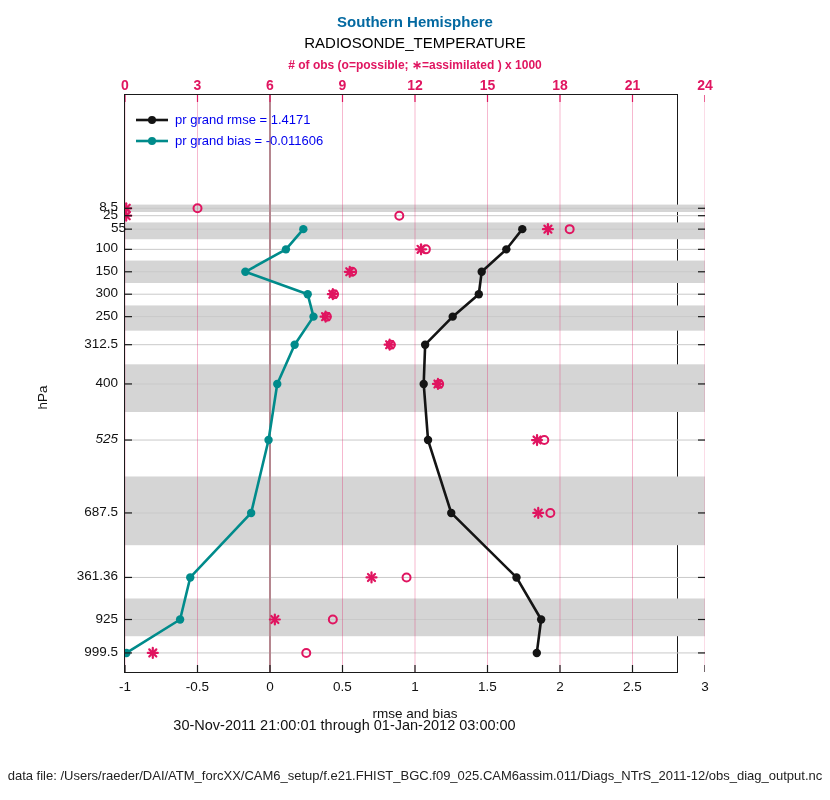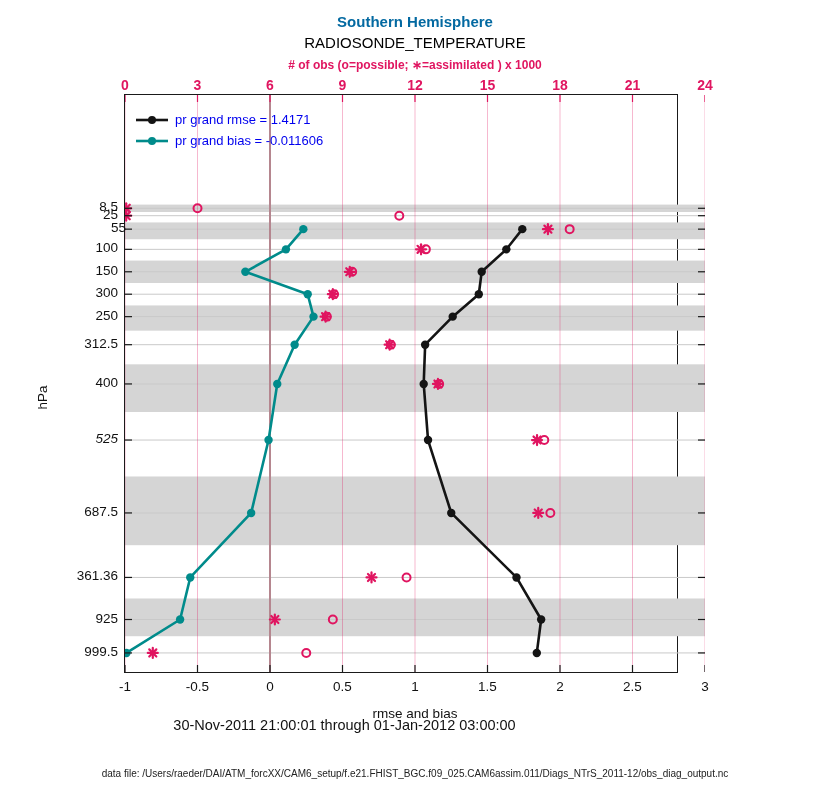--- a/index.html
+++ b/index.html
@@ -17,21 +17,21 @@
   .legend{position:absolute;left:10px;top:14px;}
   .legend-row{display:flex;align-items:center;height:21px;}
   .legend-text{color:#0000ee;font-size:13px;margin-left:6px;white-space:nowrap;}
   .ylabel{position:absolute;left:30px;top:390px;transform:rotate(-90deg);
           transform-origin:center;font-size:13.5px;color:#111;}
   .xlabel{position:absolute;left:0;top:698px;width:830px;text-align:center;
           font-size:13.5px;color:#111;margin-top:8px;}
   .dateline{position:absolute;left:0;top:717px;width:689px;text-align:center;
           font-size:14.5px;color:#111;}
   .footer{position:absolute;left:0;top:768px;width:830px;text-align:center;
-          font-size:10px;color:#222;}
+          font-size:13px;color:#222;}
   .ytick-label{position:absolute;width:90px;text-align:right;font-size:13.5px;color:#111;}
   .xtick-label{position:absolute;width:60px;text-align:center;font-size:13.5px;color:#111;}
   .ttick-label{position:absolute;width:60px;text-align:center;font-size:14px;font-weight:bold;}
 </style>
 </head>
 <body>
 
 <div id="figure">
 
   <div class="title1">Southern Hemisphere</div>

